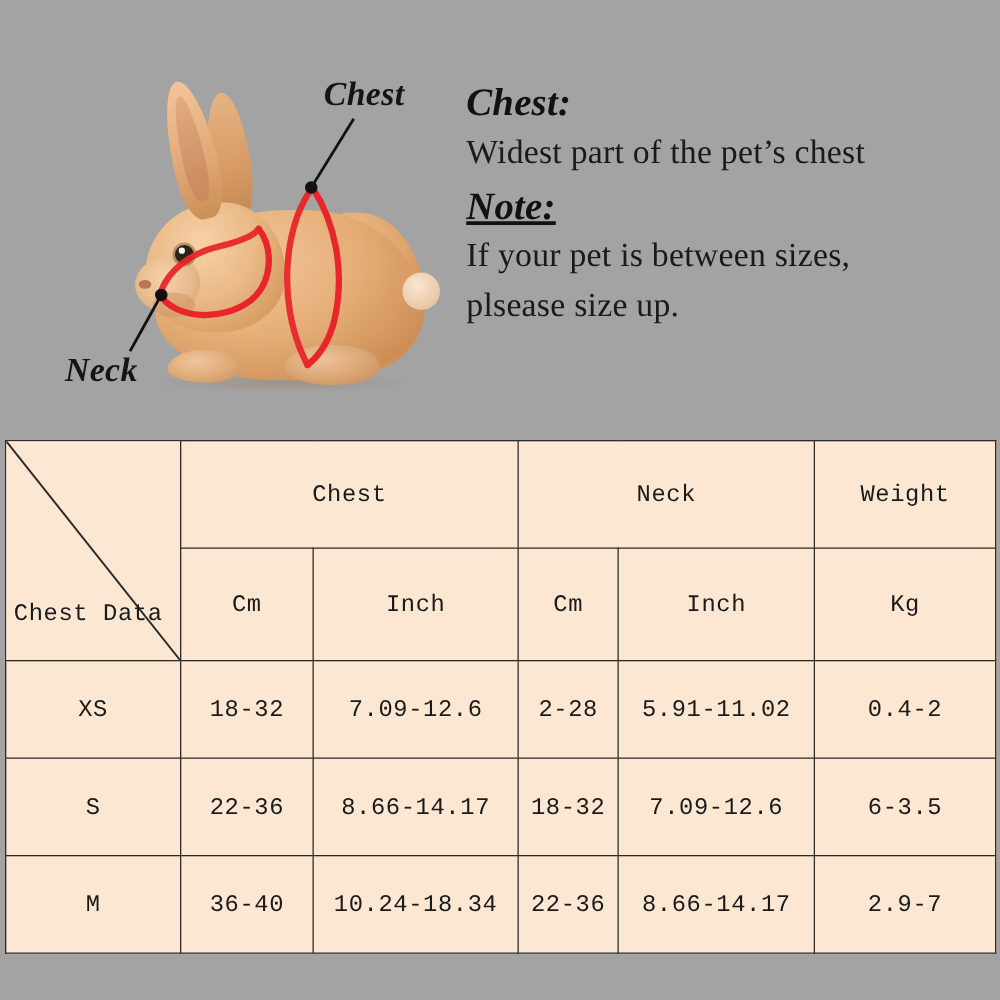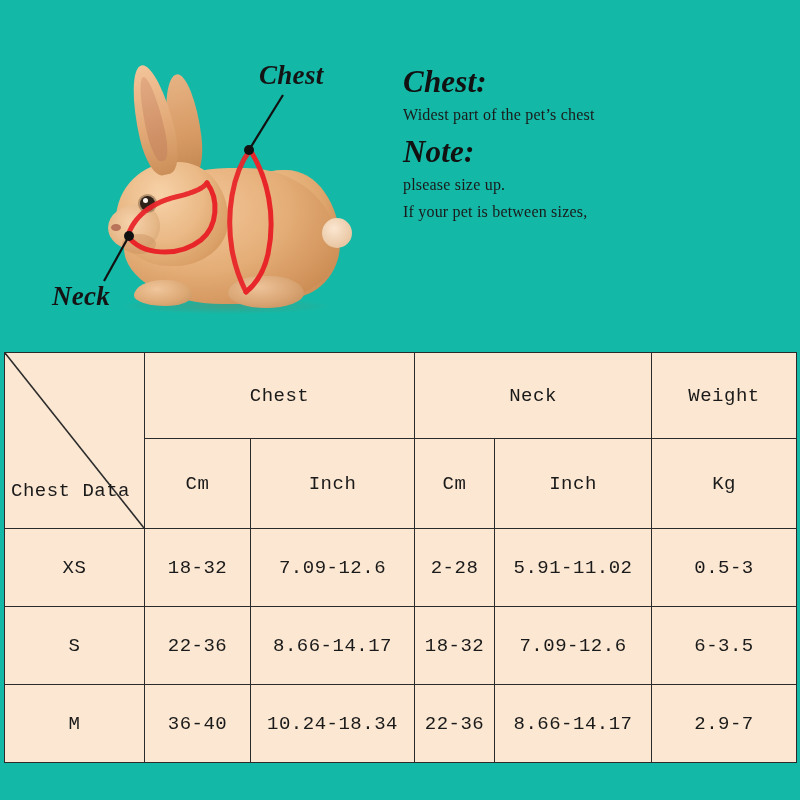--- a/index.html
+++ b/index.html
@@ -9,21 +9,21 @@
     width: 800px;
     height: 800px;
     background: #ffffff;
     font-family: "Liberation Serif", serif;
     overflow: hidden;
   }
   #page {
     position: relative;
     width: 800px;
     height: 800px;
-    background: #14b8a6;
+    background: #a3a3a3;
   }
 
   
   #top-area {
     position: relative;
     width: 800px;
     height: 348px;
   }
 
   
@@ -150,41 +150,41 @@
     color: #141414;
     font-size: 27px;
     letter-spacing: .3px;
   }
   .label-chest { left: 259px; top: 60px; }
   .label-neck  { left: 52px;  top: 281px; }
 
   
   #text-block {
     position: absolute;
-    left: 403px;
+    left: 373px;
     top: 64px;
     width: 395px;
   }
   .head-bold {
     font-family: "Liberation Serif", serif;
     font-weight: 700;
     font-style: italic;
     font-size: 31px;
     color: #111;
     margin: 0 0 6px 0;
     letter-spacing: .2px;
   }
   .body-line {
     font-family: "Liberation Serif", serif;
-    font-size: 16px;
+    font-size: 27px;
     color: #1a1a1a;
     margin: 0 0 9px 0;
     letter-spacing: .2px;
   }
-  #note-head { margin-top: 10px; }
+  #note-head { margin-top: 10px; text-decoration: underline; }
 
   
   #size-table {
     position: absolute;
     left: 4px;
     top: 352px;
     width: 792px;
     border-collapse: collapse;
     table-layout: fixed;
     font-family: "Liberation Mono", monospace;
@@ -267,22 +267,22 @@
       <path d="M129 236 L104 281" stroke="#111" stroke-width="2.2" fill="none"></path>
     </svg>
 
     <div class="label-chest">Chest</div>
     <div class="label-neck">Neck</div>
 
     <div id="text-block">
       <p class="head-bold">Chest:</p>
       <p class="body-line">Widest part of the pet’s chest</p>
       <p class="head-bold" id="note-head">Note:</p>
+      <p class="body-line">If your pet is between sizes,</p>
       <p class="body-line">plsease size up.</p>
-      <p class="body-line">If your pet is between sizes,</p>
     </div>
   </div>
 
   <table id="size-table">
     <colgroup>
       <col class="c-size">
         <col class="c-ccm">
         <col class="c-cin">
       <col class="c-ncm">
         <col class="c-nin">
@@ -307,21 +307,21 @@
         <td class="sub-head">Inch</td>
         <td class="sub-head">Kg</td>
       </tr>
 
       <tr class="data-row">
         <td>XS</td>
         <td>18-32</td>
         <td>7.09-12.6</td>
         <td>2-28</td>
         <td>5.91-11.02</td>
-        <td>0.5-3</td>
+        <td>0.4-2</td>
       </tr>
       <tr class="data-row">
         <td>S</td>
         <td>22-36</td>
         <td>8.66-14.17</td>
         <td>18-32</td>
         <td>7.09-12.6</td>
         <td>6-3.5</td>
       </tr>
       <tr class="data-row">

